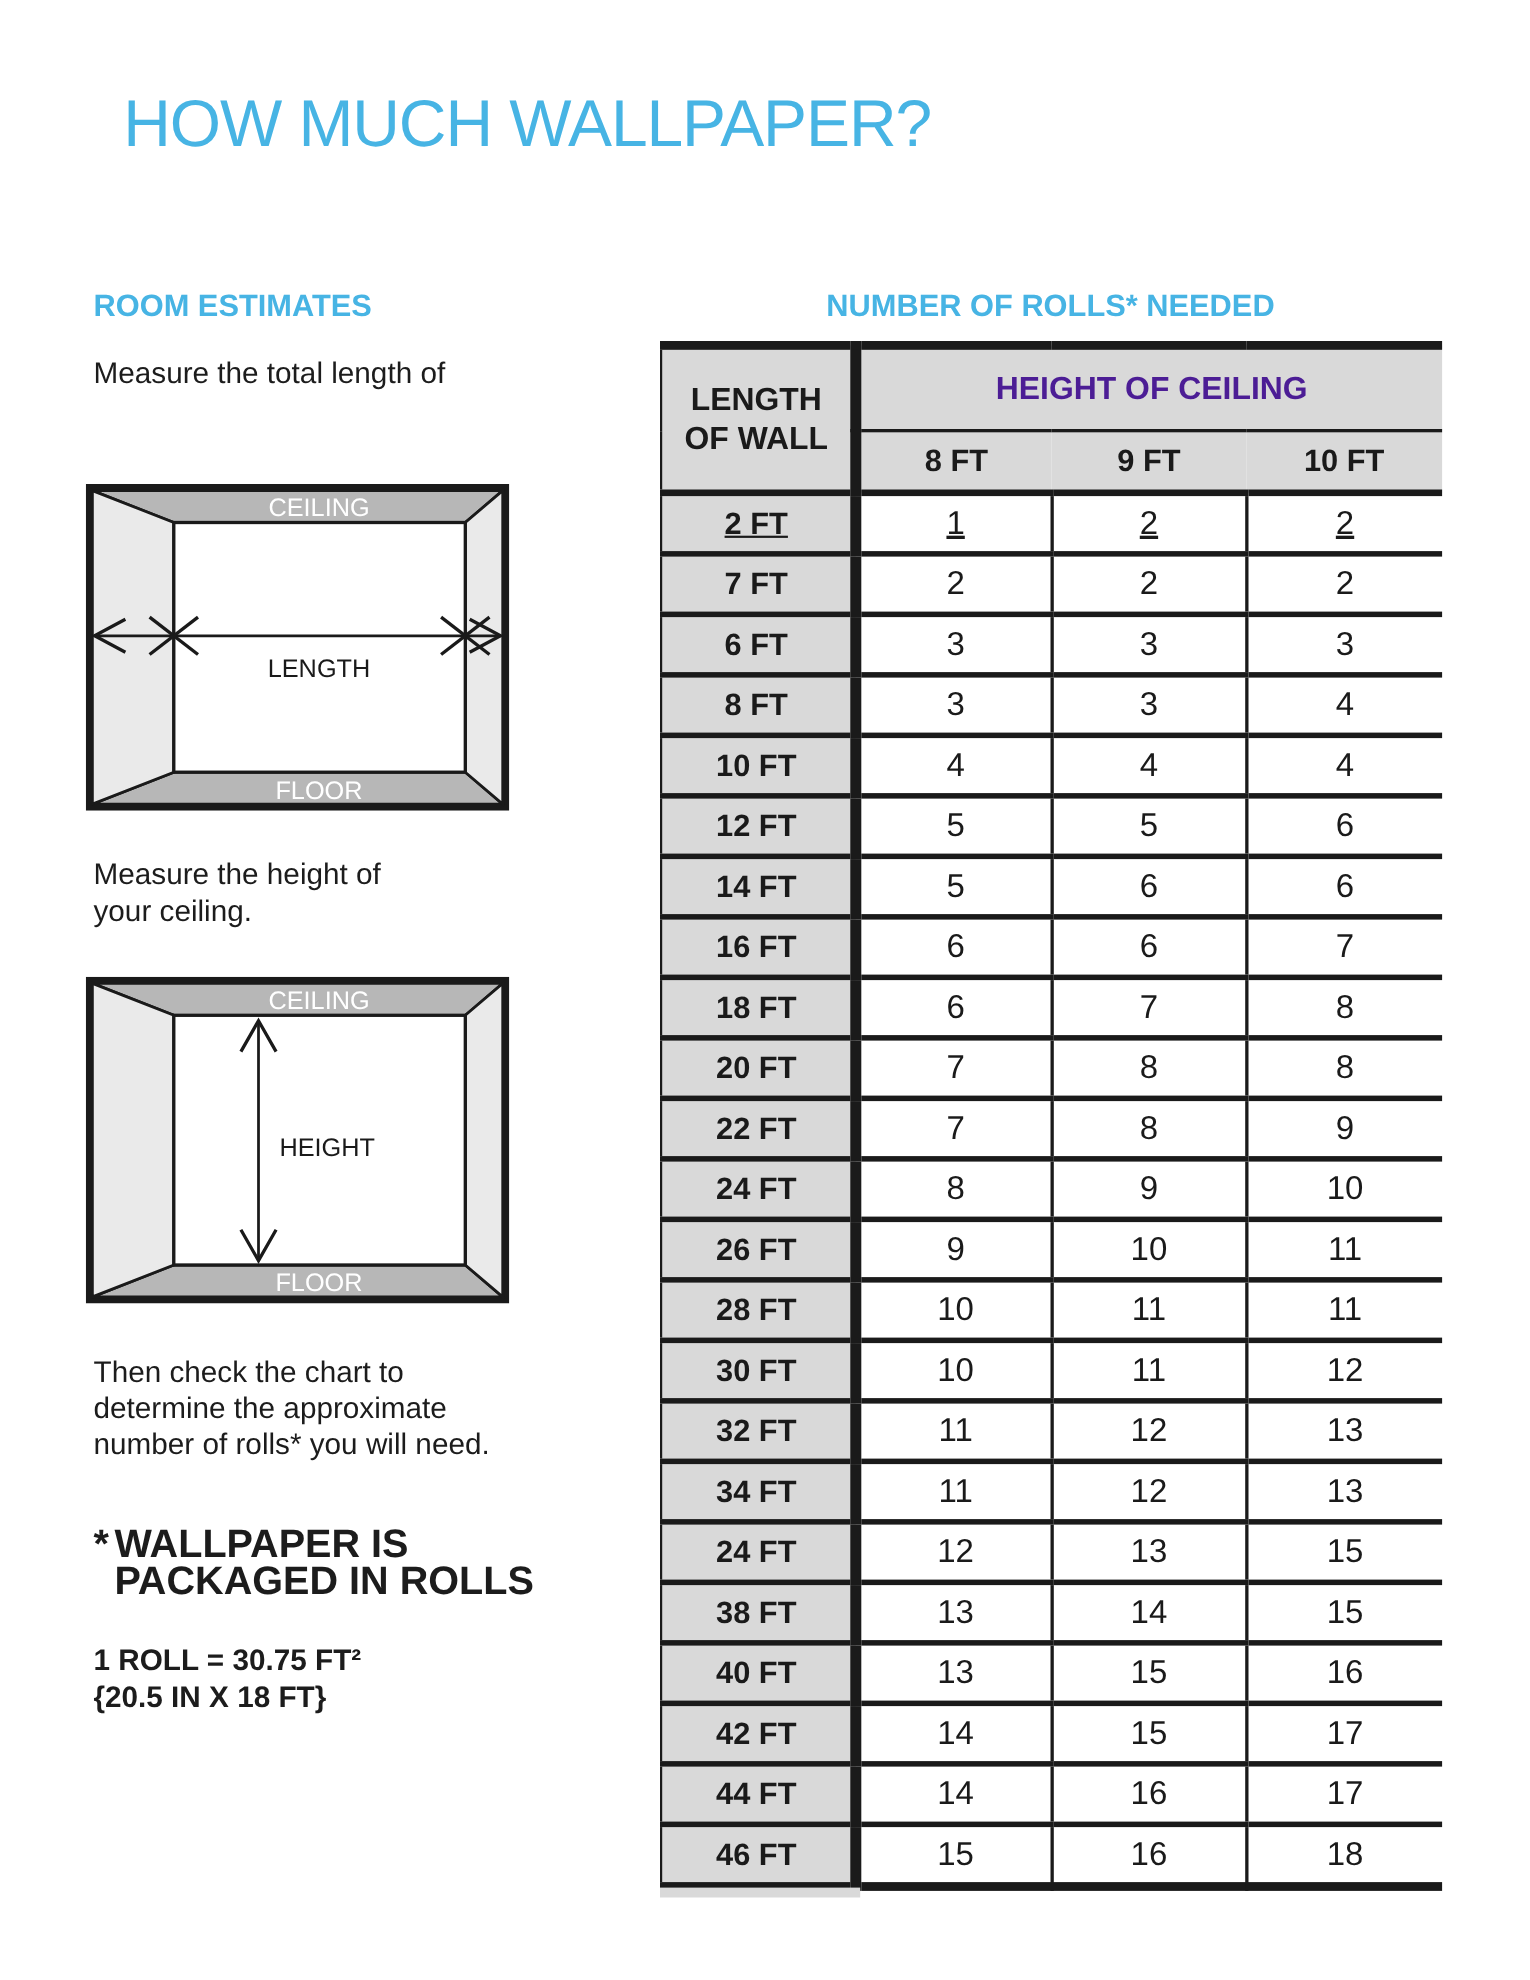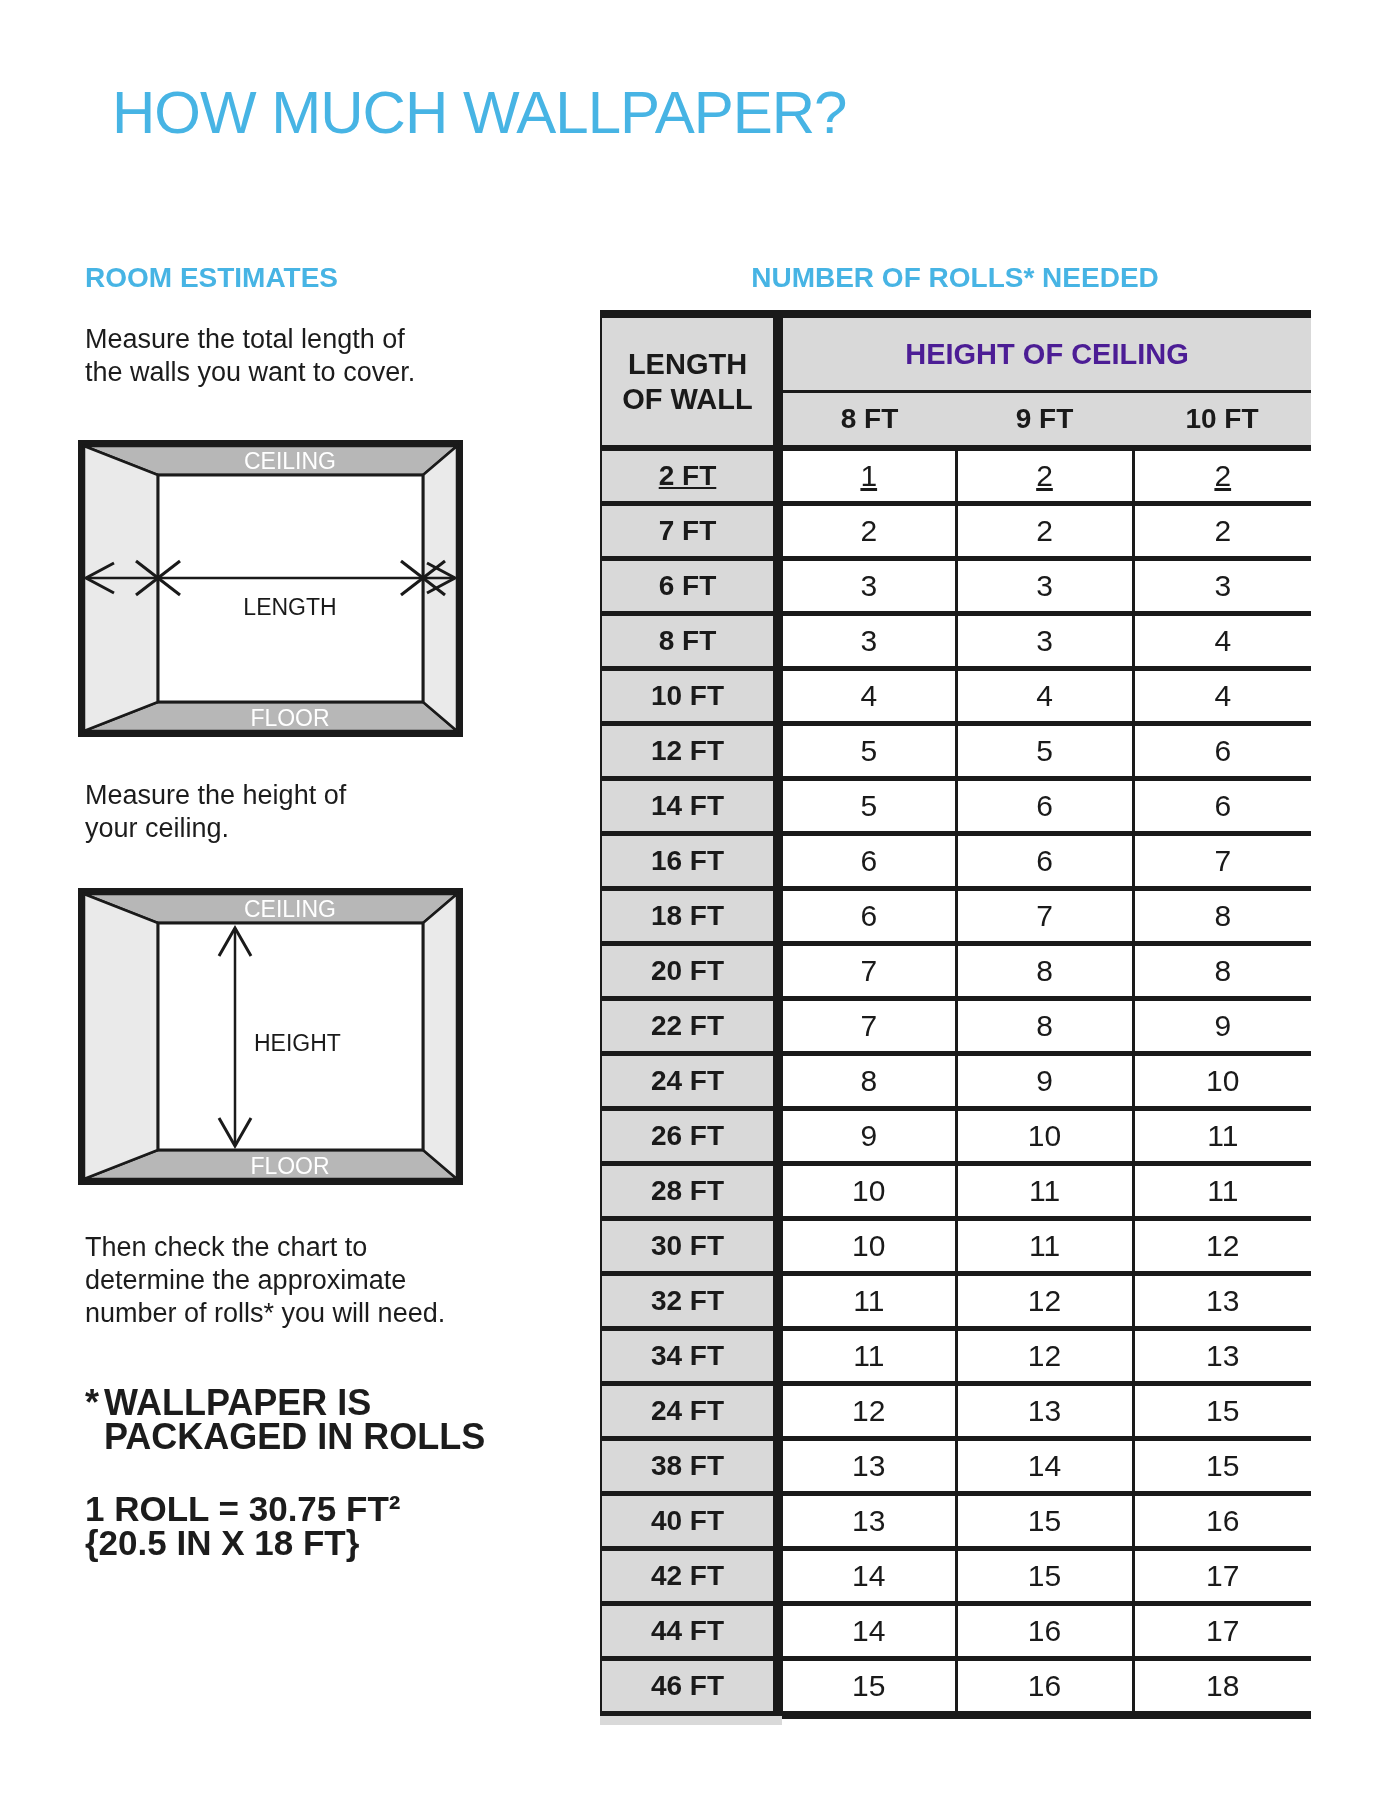--- a/index.html
+++ b/index.html
@@ -28,21 +28,21 @@
   .para3{left:85px;top:1231px;}
   .diagram{position:absolute;left:78px;width:385px;height:297px;}
   .diagram-length{top:440px;}
   .diagram-height{top:888px;}
   .diagram text{font-family:"Liberation Sans",sans-serif;font-size:23px;}
   .diagram .white-label{fill:#ffffff;}
   .diagram .dark-label{fill:#1a1a1a;}
   .footnote{position:absolute;left:85px;top:1386px;font-size:36px;font-weight:bold;line-height:34px;}
   .fn-line{white-space:nowrap;}
   .fn-star{display:inline-block;width:19px;}
-  .rollinfo{position:absolute;left:85px;top:1492px;font-size:35px;font-weight:bold;line-height:34px;}
+  .rollinfo{position:absolute;left:85px;top:1492px;font-size:27px;font-weight:bold;line-height:34px;}
   .rollinfo div{white-space:nowrap;}
 
   .rolls-table{
     position:absolute;left:600px;top:310px;border-collapse:collapse;table-layout:fixed;
     border-top:8px solid var(--ink);border-bottom:8px solid var(--ink);
     border-left:2px solid var(--ink);
   }
   .rolls-table th,.rolls-table td{padding:0;text-align:center;vertical-align:middle;}
   .th-len{
     background:var(--hdr-gray);border-right:10px solid var(--ink);
@@ -69,21 +69,20 @@
 <body>
 
 <div class="page">
 
   <div class="title">HOW MUCH WALLPAPER?</div>
 
   <div class="sec-heading room-heading">ROOM ESTIMATES</div>
 
   <div class="para para1">
     <div>Measure the total length of</div>
-    <div>the walls you want to cover.</div>
   </div>
 
   <svg class="diagram diagram-length" viewBox="0 0 385 297">
     <rect x="3" y="3" width="379" height="291" fill="#ffffff" stroke="#1a1a1a" stroke-width="6"></rect>
     <polygon points="6,6 379,6 345,35 80,35" fill="#b7b7b7" stroke="#1a1a1a" stroke-width="2.5"></polygon>
     <polygon points="6,291 80,262 345,262 379,291" fill="#b7b7b7" stroke="#1a1a1a" stroke-width="2.5"></polygon>
     <polygon points="6,6 80,35 80,262 6,291" fill="#eaeaea" stroke="#1a1a1a" stroke-width="2.5"></polygon>
     <polygon points="379,6 379,291 345,262 345,35" fill="#eaeaea" stroke="#1a1a1a" stroke-width="2.5"></polygon>
     <rect x="80" y="35" width="265" height="227" fill="#ffffff" stroke="#1a1a1a" stroke-width="3"></rect>
     <text class="white-label" x="212" y="29" text-anchor="middle">CEILING</text>

